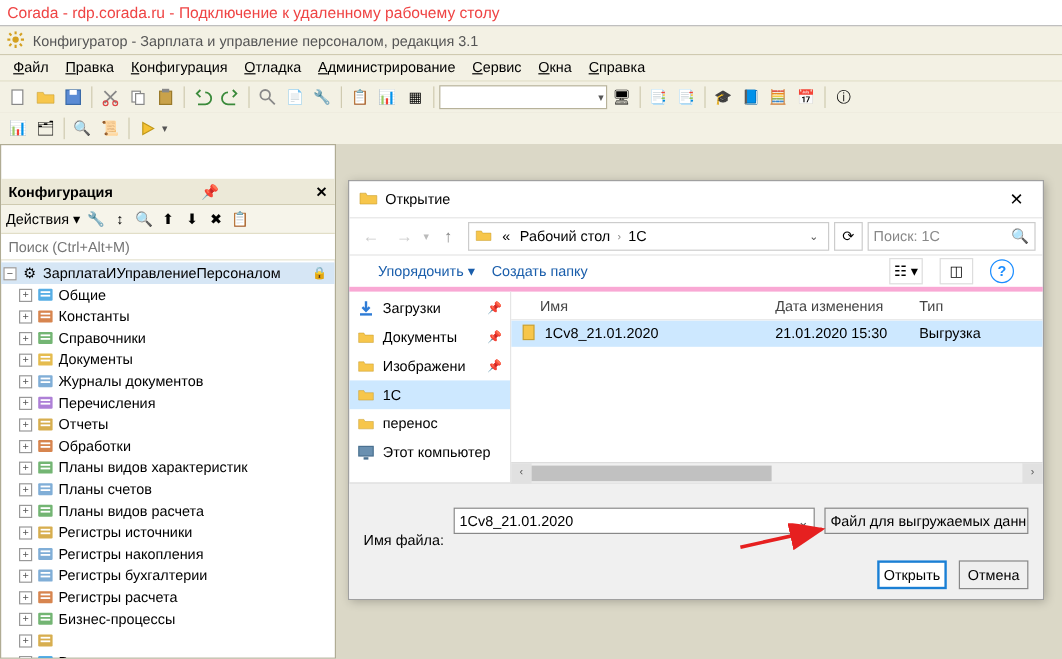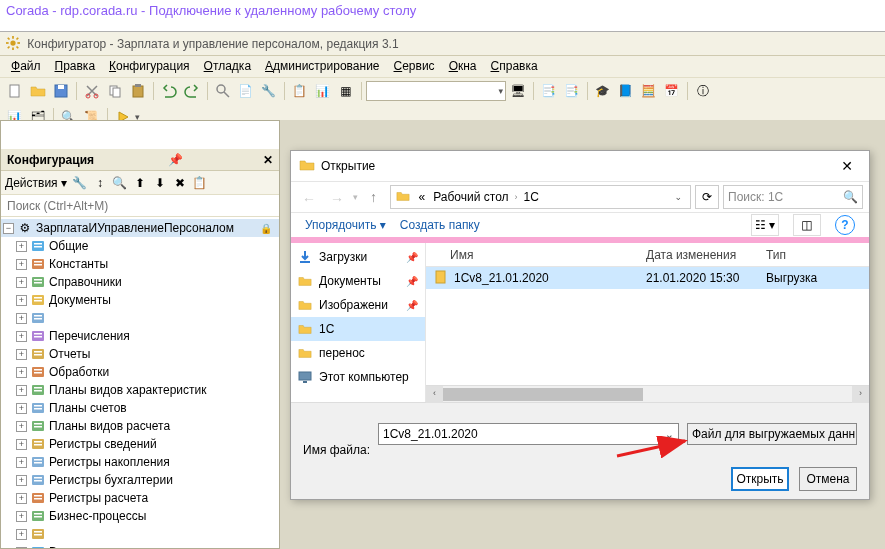--- a/index.html
+++ b/index.html
@@ -1,19 +1,19 @@
 <!DOCTYPE html>
 <html><head>
 <meta charset="utf-8">
 <style>
 * { margin:0; padding:0; box-sizing:border-box; font-family:"Segoe UI",Tahoma,sans-serif; font-size:12px; }
 body { width:885px; height:549px; background:#dbd8c7; overflow:hidden; position:relative; }
 
 
-.rdp-title { background:#fff; color:#8b5cf6; height:32px; line-height:22px; padding:0 6px; border-bottom:1px solid #b0b0b0; font-size:13px; }
+.rdp-title { background:#fff; color:#ef4444; height:22px; line-height:22px; padding:0 6px; border-bottom:1px solid #b0b0b0; font-size:13px; }
 
 
 .app-title { height:24px; line-height:24px; padding:0 6px; color:#555; background:#f3f1e4; border-bottom:1px solid #cfcab0; }
 .app-title .gear { display:inline-block; width:14px; height:14px; vertical-align:-2px; margin-right:4px; }
 
 
 .menu { height:22px; background:#f3f1e4; padding:0 4px; border-bottom:1px solid #e2dec7; }
 .menu span { display:inline-block; padding:3px 7px; cursor:default; }
 .menu span u { text-decoration:underline; }
 
@@ -55,21 +55,21 @@
 .nav-arrow { width:24px; text-align:center; color:#888; font-size:14px; cursor:default; }
 .nav-arrow.disabled { color:#ccc; }
 .bc { flex:1; height:24px; border:1px solid #ccc; display:flex; align-items:center; padding:0 4px; gap:4px; }
 .bc .fold { width:18px; height:16px; }
 .bc .part { padding:0 2px; }
 .bc .sep { color:#888; font-size:9px; }
 .bc .drop { margin-left:auto; font-size:9px; color:#555; padding:0 4px; }
 .refresh { width:24px; height:24px; border:1px solid #ccc; display:flex; align-items:center; justify-content:center; cursor:default; }
 .searchbox { width:140px; height:24px; border:1px solid #ccc; display:flex; align-items:center; padding:0 4px; color:#888; }
 .searchbox .mag { margin-left:auto; }
-.dlg-tools { height:30px; border-bottom:6px solid #f9a8d4; display:flex; align-items:center; padding:0 14px; gap:14px; }
+.dlg-tools { height:30px; border-bottom:4px solid #f9a8d4; display:flex; align-items:center; padding:0 24px; gap:14px; }
 .dlg-tools .link { color:#1a5eab; cursor:default; }
 .dlg-tools .spacer { flex:1; }
 .view-btn,.pane-btn,.help-btn { width:28px; height:22px; border:1px solid #ddd; display:flex; align-items:center; justify-content:center; cursor:default; }
 .help-btn { border-radius:50%; width:20px; height:20px; color:#1a8cff; border-color:#1a8cff; font-weight:bold; }
 
 .dlg-body { flex:1; display:flex; min-height:0; }
 .places { width:135px; border-right:1px solid #e5e5e5; overflow:hidden; padding:2px 0; }
 .place { height:24px; display:flex; align-items:center; padding:0 6px; gap:6px; cursor:default; }
 .place.selected { background:#cde8ff; }
 .place .pin { margin-left:auto; color:#888; font-size:10px; }
@@ -305,20 +305,21 @@
         <div class="tree-row">
           <span style="width:10px"></span>
           <span class="expander">+</span>
           <span class="tree-icon">
             <svg width="14" height="14" viewBox="0 0 14 14">
               <rect x="1" y="2" width="12" height="10" rx="1" fill="#6aa0d0" opacity=".85"></rect>
               <rect x="3" y="4" width="8" height="1.5" fill="#fff"></rect>
               <rect x="3" y="7" width="8" height="1.5" fill="#fff"></rect>
             </svg>
           </span>
+          <span class="tree-label">Журналы документов</span>
         </div>
         <div class="tree-row">
           <span style="width:10px"></span>
           <span class="expander">+</span>
           <span class="tree-icon">
             <svg width="14" height="14" viewBox="0 0 14 14">
               <rect x="1" y="2" width="12" height="10" rx="1" fill="#a06ad0" opacity=".85"></rect>
               <rect x="3" y="4" width="8" height="1.5" fill="#fff"></rect>
               <rect x="3" y="7" width="8" height="1.5" fill="#fff"></rect>
             </svg>
@@ -388,21 +389,21 @@
         <div class="tree-row">
           <span style="width:10px"></span>
           <span class="expander">+</span>
           <span class="tree-icon">
             <svg width="14" height="14" viewBox="0 0 14 14">
               <rect x="1" y="2" width="12" height="10" rx="1" fill="#d0a030" opacity=".85"></rect>
               <rect x="3" y="4" width="8" height="1.5" fill="#fff"></rect>
               <rect x="3" y="7" width="8" height="1.5" fill="#fff"></rect>
             </svg>
           </span>
-          <span class="tree-label">Регистры сведений</span>
+          <span class="tree-label">Регистры источники</span>
         </div>
         <div class="tree-row">
           <span style="width:10px"></span>
           <span class="expander">+</span>
           <span class="tree-icon">
             <svg width="14" height="14" viewBox="0 0 14 14">
               <rect x="1" y="2" width="12" height="10" rx="1" fill="#6aa0d0" opacity=".85"></rect>
               <rect x="3" y="4" width="8" height="1.5" fill="#fff"></rect>
               <rect x="3" y="7" width="8" height="1.5" fill="#fff"></rect>
             </svg>

